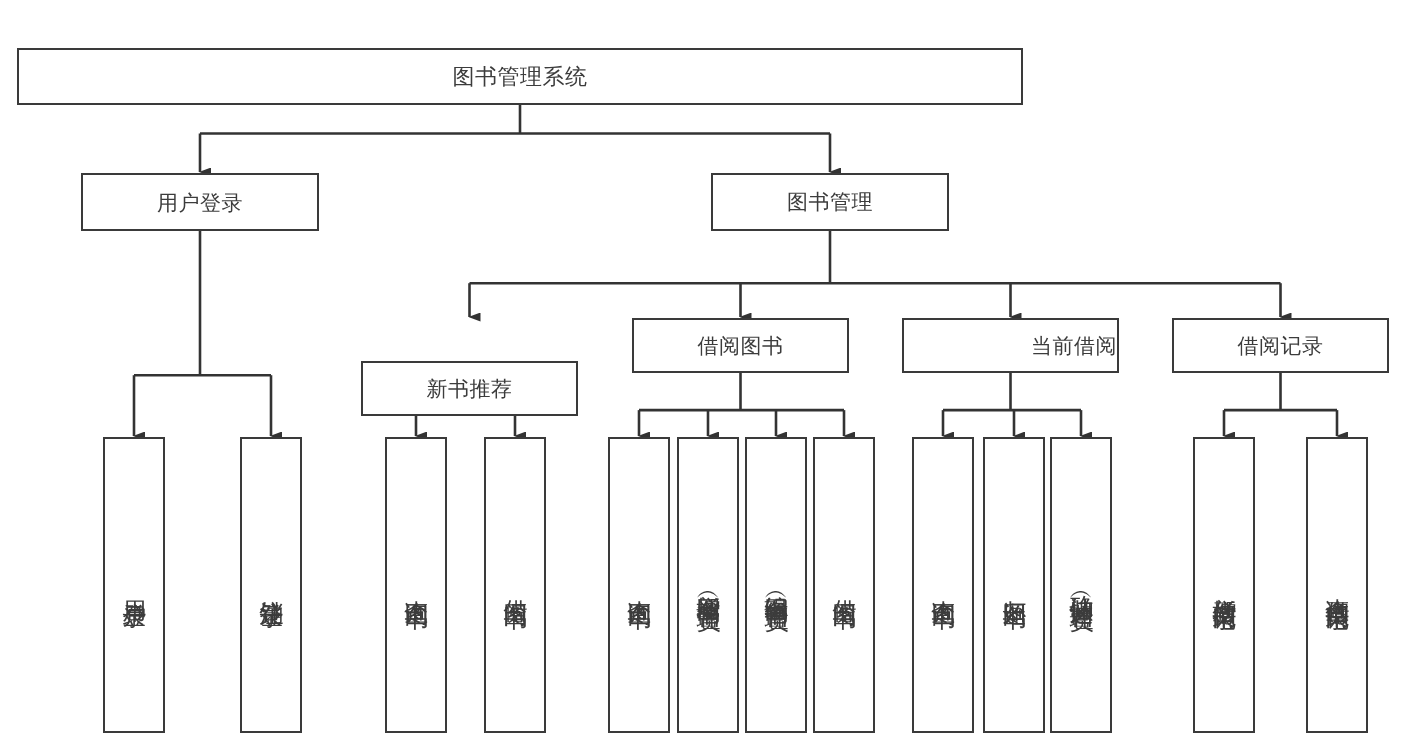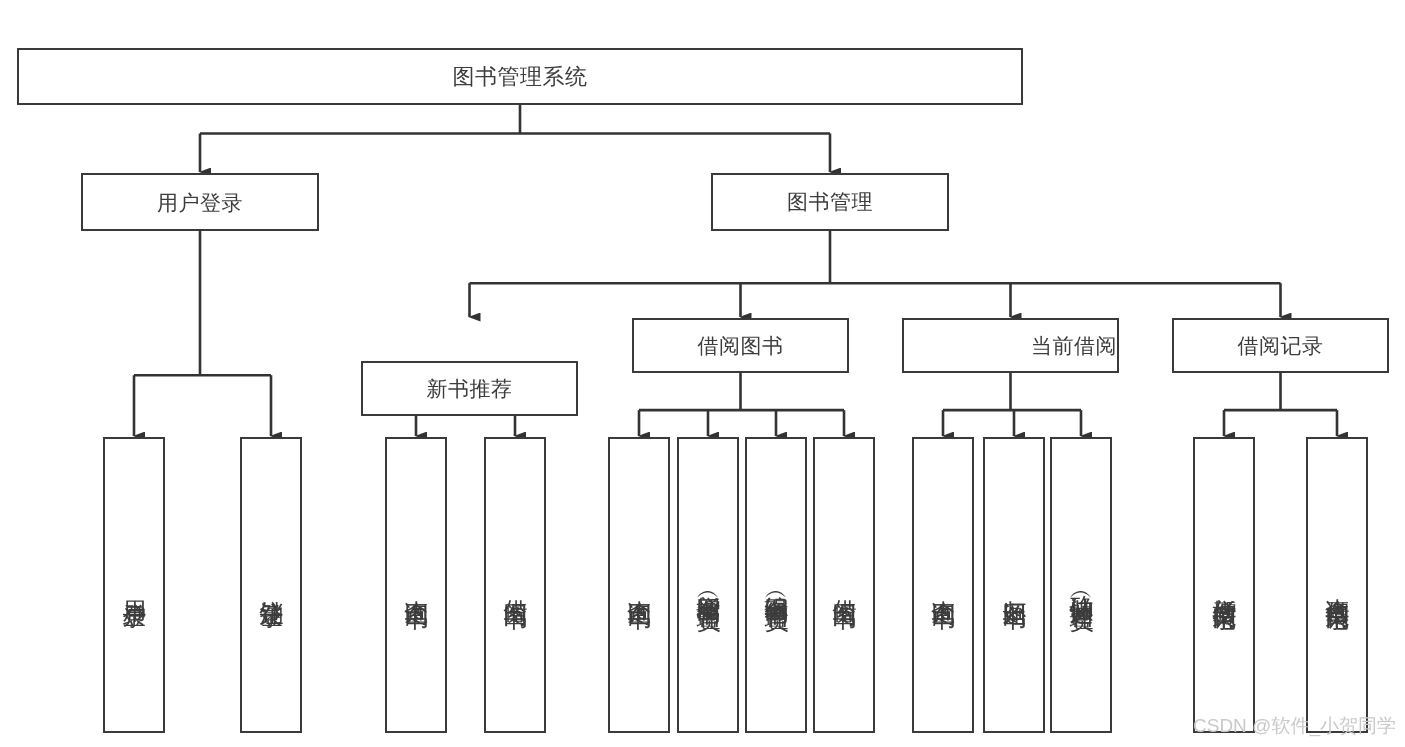--- a/index.html
+++ b/index.html
@@ -176,14 +176,13 @@
         <span class="lbl">确认归还（管理员）</span>
       </div>
       <div class="node v" style="left: 1193px; top: 437px; width: 62px; height: 296px;">
         <span class="lbl">新增借阅记录</span>
       </div>
       <div class="node v" style="left: 1306px; top: 437px; width: 62px; height: 296px;">
         <span class="lbl">查询借阅记录</span>
       </div>
     </div>
 
-  <div class="watermark" style="left:1193px; top:713px;">CSDN @软件_小贺同学</div>
 </div>
 
 </body></html>

